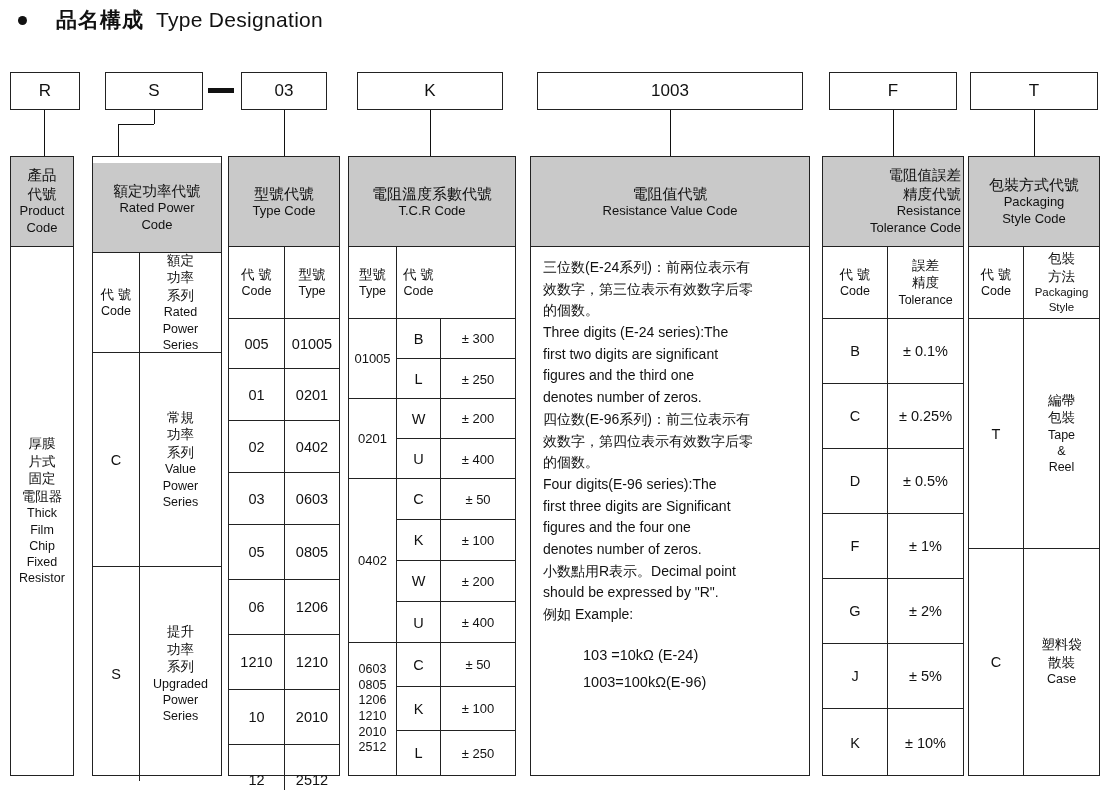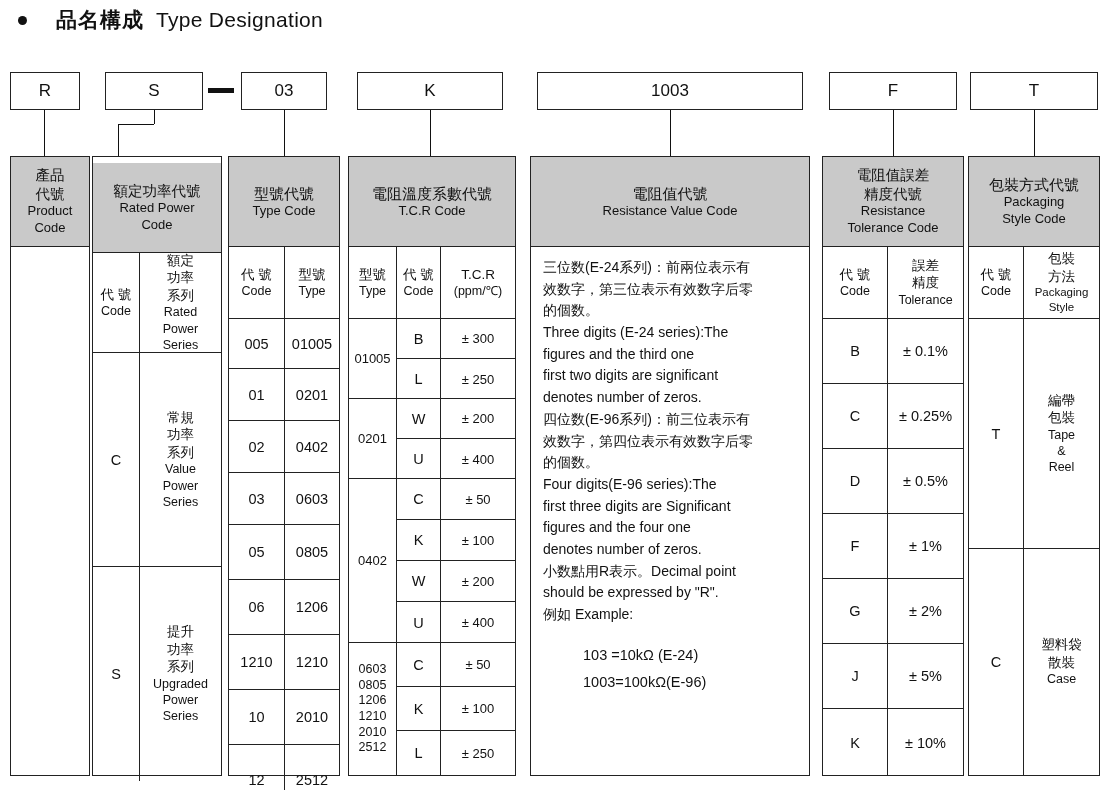--- a/index.html
+++ b/index.html
@@ -111,26 +111,37 @@
   <div class="vline" style="left:670px;top:124px;height:32px;"></div>
 
   <div class="vline" style="left:893px;top:110px;height:14px;"></div>
   <div class="hline" style="left:893px;top:124px;width:1px;"></div>
   <div class="vline" style="left:893px;top:124px;height:32px;"></div>
 
   <div class="vline" style="left:1034px;top:110px;height:14px;"></div>
   <div class="hline" style="left:1034px;top:124px;width:1px;"></div>
   <div class="vline" style="left:1034px;top:124px;height:32px;"></div>
 
-  <div class="col" style="left:10px;top:156px;width:80px;height:620px;">
+  <div class="col" style="left:10px;top:156px;width:64px;height:620px;">
     <div class="hdr" style="height:90px;">
       <div class="cn">產品</div>
       <div class="cn">代號</div>
       <div class="en">Product</div>
       <div class="en">Code</div>
+    </div>
+    <div class="cellc" style="height:528px;">
+      <div class="cn">厚膜</div>
+      <div class="cn">片式</div>
+      <div class="cn">固定</div>
+      <div class="cn">電阻器</div>
+      <div class="en">Thick</div>
+      <div class="en">Film</div>
+      <div class="en">Chip</div>
+      <div class="en">Fixed</div>
+      <div class="en">Resistor</div>
     </div>
   </div>
 
   <div class="col" style="left:92px;top:156px;width:130px;height:620px;">
     <div class="hdr" style="height:90px;margin-top:6px;">
       <div class="cn">額定功率代號</div>
       <div class="en">Rated Power</div>
       <div class="en">Code</div>
     </div>
     <div class="subhdr bb" style="height:100px;">
@@ -232,24 +243,20 @@
     </div>
     <div class="subhdr bb" style="height:72px;">
       <div class="cellc" style="width:47px;">
         <div class="cn">型號</div>
         <div class="en">Type</div>
       </div>
       <div class="cellc bl" style="width:44px;">
         <div class="cn">代 號</div>
         <div class="en">Code</div>
       </div>
-      <div class="cellc bl" style="width:75px;">
-        <div class="cn">T.C.R</div>
-        <div class="en">(ppm/℃)</div>
-      </div>
     </div>
 
     <div class="subhdr bb" style="height:80px;">
       <div class="cellc valsm" style="width:47px;">01005</div>
       <div style="width:119px;">
         <div class="subhdr bb" style="height:40px;">
           <div class="cellc bl val" style="width:44px;">B</div>
           <div class="cellc bl valsm" style="width:75px;">± 300</div>
         </div>
         <div class="subhdr" style="height:40px;">
@@ -324,42 +331,42 @@
   <div class="col" style="left:530px;top:156px;width:280px;height:620px;">
     <div class="hdr" style="height:90px;">
       <div class="cn big">電阻值代號</div>
       <div class="en">Resistance Value Code</div>
     </div>
     <div class="txtblock">
       <div>三位数(E-24系列)：前兩位表示有</div>
       <div>效数字，第三位表示有效数字后零</div>
       <div>的個数。</div>
       <div>Three digits (E-24 series):The</div>
+      <div>first two digits are significant</div>
       <div>figures and the third one</div>
-      <div>first two digits are significant</div>
       <div>denotes number of zeros.</div>
       <div>四位数(E-96系列)：前三位表示有</div>
       <div>效数字，第四位表示有效数字后零</div>
       <div>的個数。</div>
       <div>Four digits(E-96 series):The</div>
       <div>first three digits are Significant</div>
       <div>figures and the four one</div>
       <div>denotes number of zeros.</div>
       <div>小数點用R表示。Decimal point</div>
       <div>should be expressed by "R".</div>
       <div>例如 Example:</div>
     </div>
     <div style="margin-top:16px;">
       <div class="exline">103   =10kΩ  (E-24)</div>
       <div class="exline">1003=100kΩ(E-96)</div>
     </div>
   </div>
 
   <div class="col" style="left:822px;top:156px;width:142px;height:620px;">
-    <div class="hdr" style="height:90px;">
+    <div class="hdr" style="height:90px;align-items:flex-end;">
       <div class="cn">電阻值誤差</div>
       <div class="cn">精度代號</div>
       <div class="en">Resistance</div>
       <div class="en">Tolerance Code</div>
     </div>
     <div class="subhdr bb" style="height:72px;">
       <div class="cellc" style="width:64px;">
         <div class="cn">代 號</div>
         <div class="en">Code</div>
       </div>

